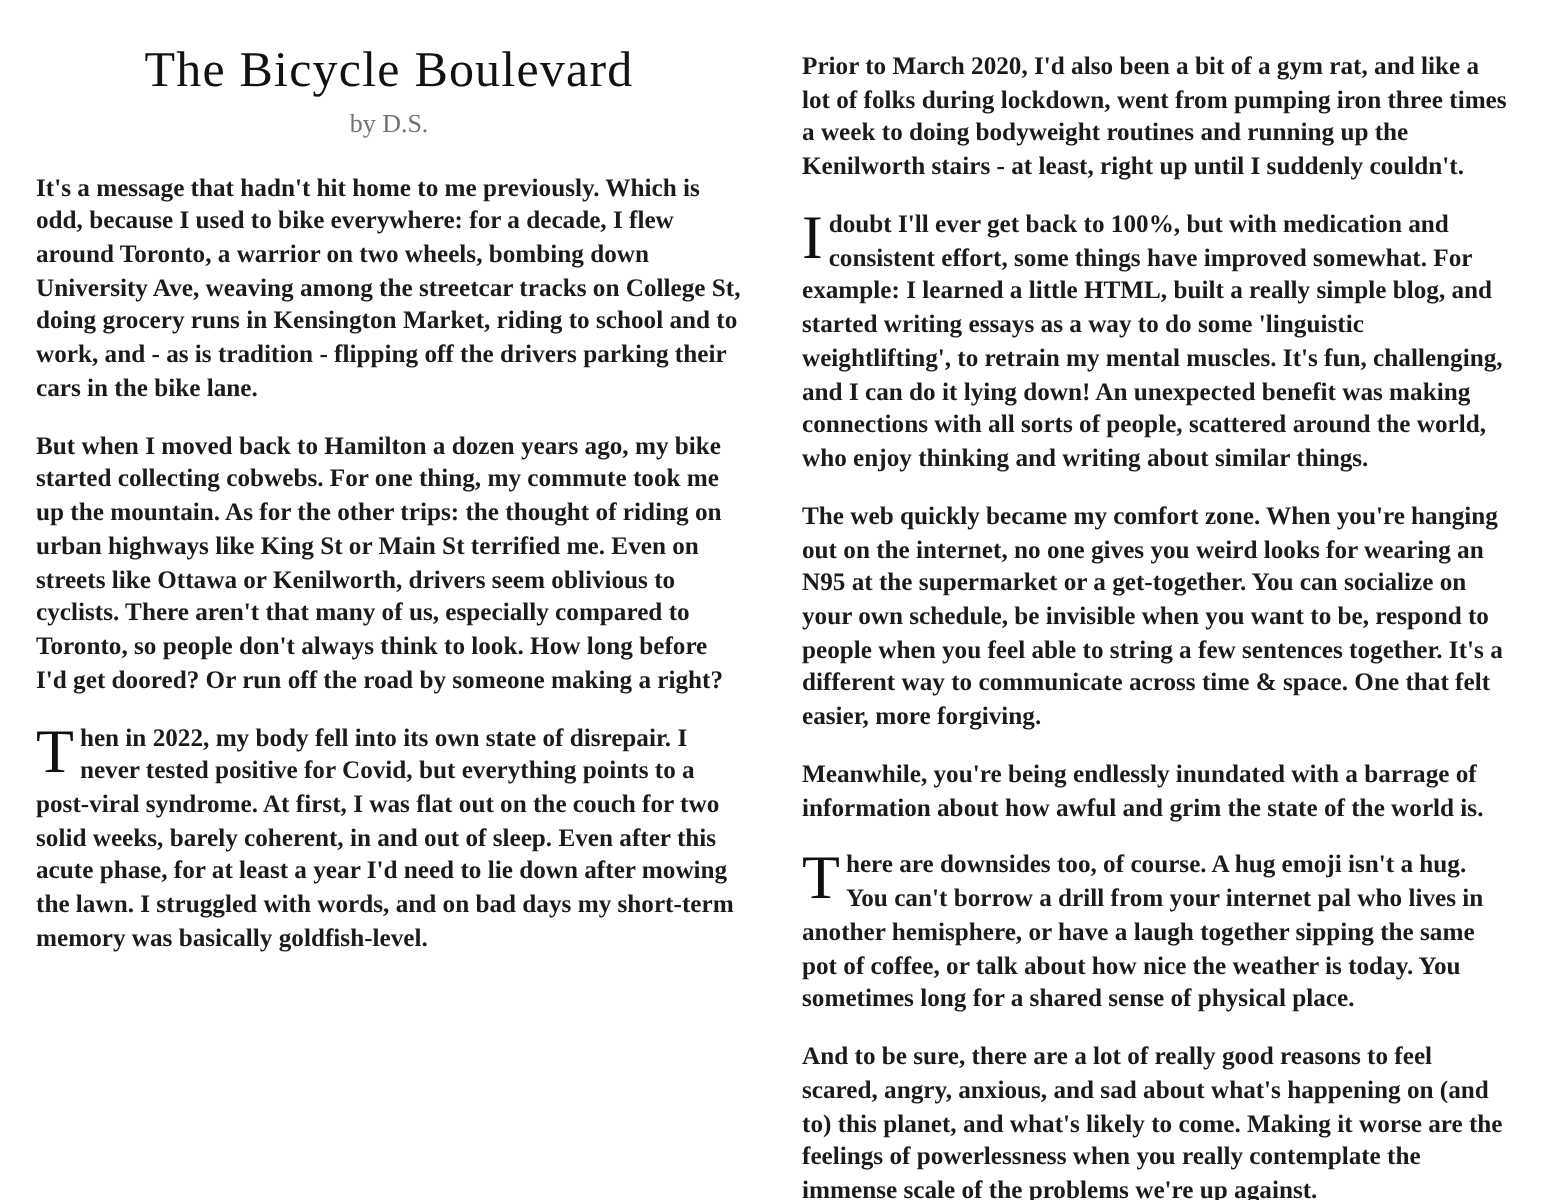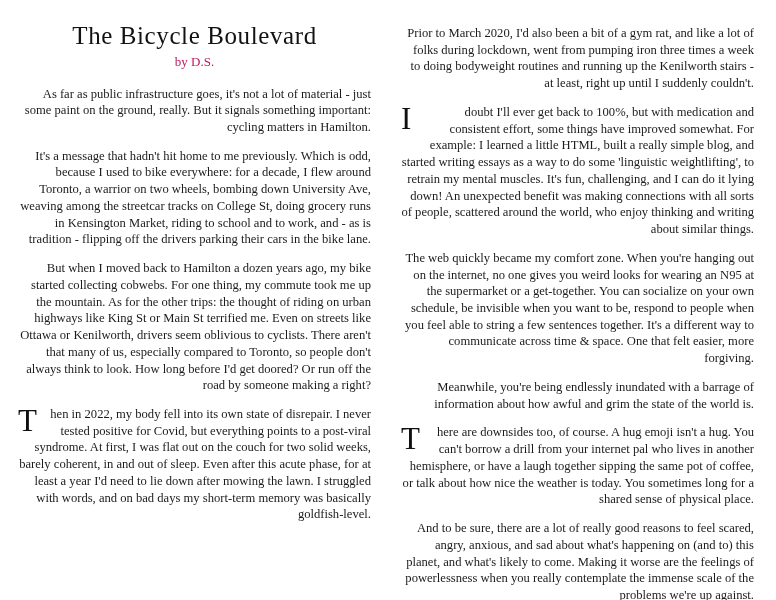--- a/index.html
+++ b/index.html
@@ -52,30 +52,31 @@
     font-weight: normal;
     letter-spacing: 0.6px;
     line-height: 1.1;
     margin: 0 0 4px 0;
     color: #121212;
   }
 
   .byline {
     font-size: 13px;
     margin: 0;
-    color: #be185d;
+    color: #737373;
   }
 
   p.para {
     margin: 0 0 12px 0;
     font-size: 12.6px;
     line-height: 1.33;
-    text-align: right;
+    text-align: left;
     color: #1b1b1b;
     hyphens: none;
+    font-weight: bold;
   }
 
   p.para.dropcap::first-letter {
     float: left;
     font-size: 31px;
     line-height: 0.82;
     padding: 2px 3px 0 0;
     font-family: "Liberation Serif", "DejaVu Serif", serif;
     font-weight: normal;
     color: #101010;
@@ -99,21 +100,20 @@
 
   <div class="columns">
 
     <div class="column col-left">
       <div class="col-inner">
         <div class="masthead">
           <h1 class="title">The Bicycle Boulevard</h1>
           <p class="byline">by D.S.</p>
         </div>
         <div class="body-flow">
-            <p class="para">As far as public infrastructure goes, it's not a lot of material - just some paint on the ground, really. But it signals something important: cycling matters in Hamilton.</p>
             <p class="para">It's a message that hadn't hit home to me previously. Which is odd, because I used to bike everywhere: for a decade, I flew around Toronto, a warrior on two wheels, bombing down University Ave, weaving among the streetcar tracks on College St, doing grocery runs in Kensington Market, riding to school and to work, and - as is tradition - flipping off the drivers parking their cars in the bike lane.</p>
             <p class="para">But when I moved back to Hamilton a dozen years ago, my bike started collecting cobwebs. For one thing, my commute took me up the mountain. As for the other trips: the thought of riding on urban highways like King St or Main St terrified me. Even on streets like Ottawa or Kenilworth, drivers seem oblivious to cyclists. There aren't that many of us, especially compared to Toronto, so people don't always think to look. How long before I'd get doored? Or run off the road by someone making a right?</p>
             <p class="para dropcap">Then in 2022, my body fell into its own state of disrepair. I never tested positive for Covid, but everything points to a post-viral syndrome. At first, I was flat out on the couch for two solid weeks, barely coherent, in and out of sleep. Even after this acute phase, for at least a year I'd need to lie down after mowing the lawn. I struggled with words, and on bad days my short-term memory was basically goldfish-level.</p>
           </div>
 
       </div>
     </div>
 
     <div class="column col-right">
       <div class="col-inner">

